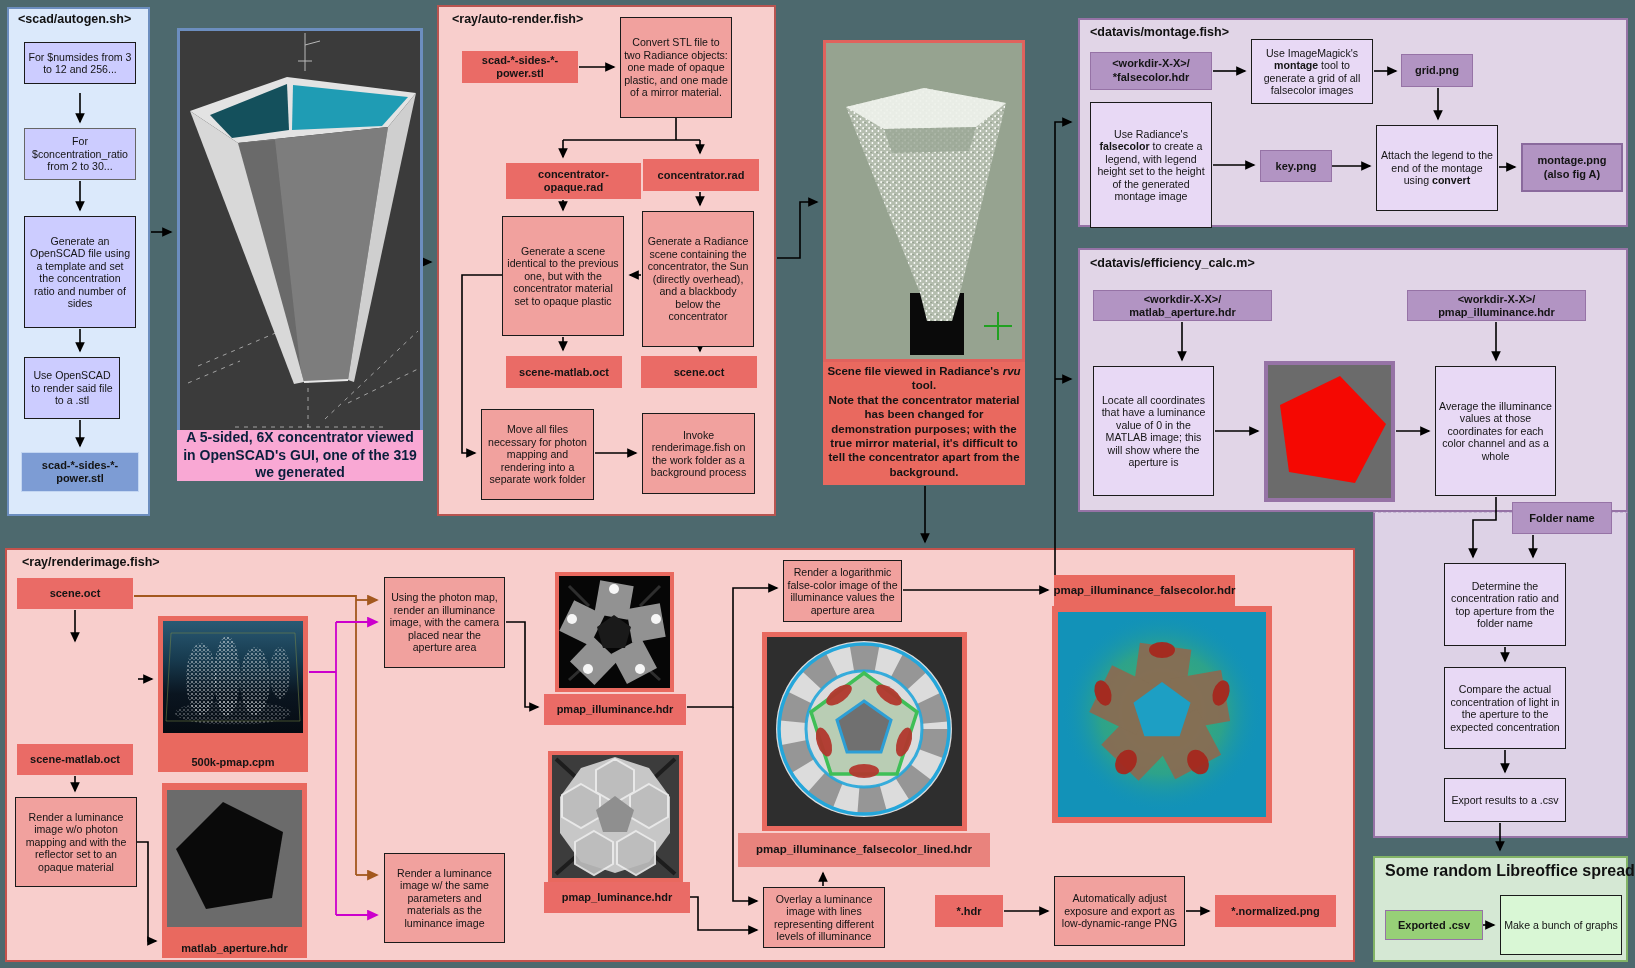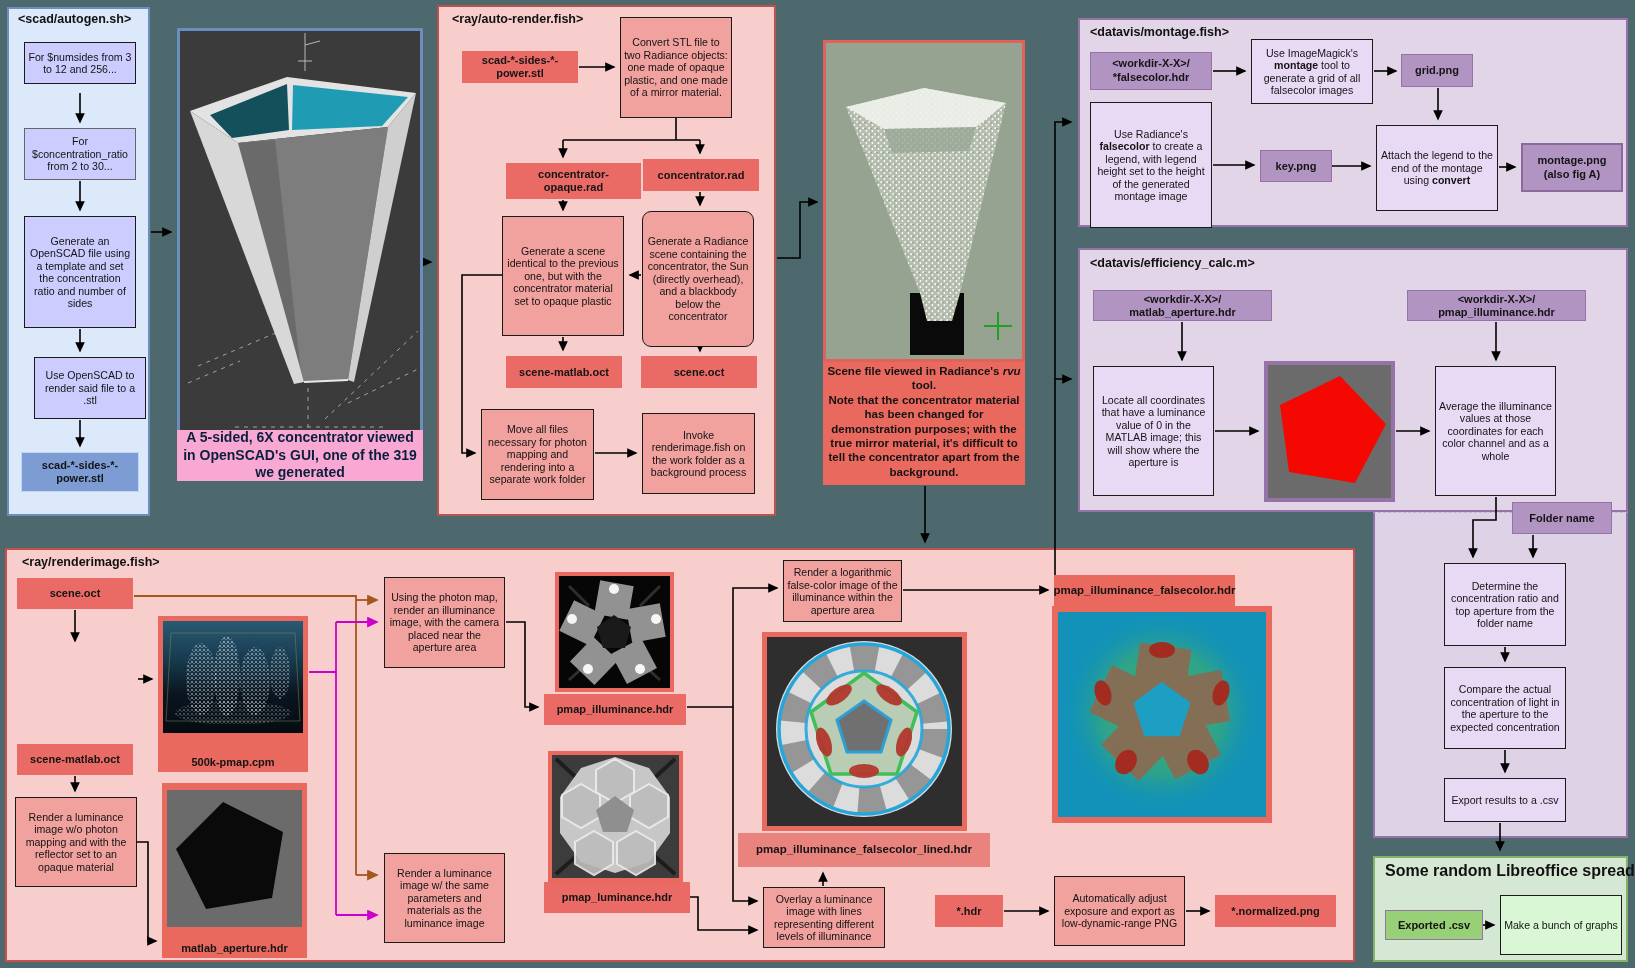--- a/index.html
+++ b/index.html
@@ -111,21 +111,21 @@
     <path d="M336,622 H377" marker-end="url(#mmg)"></path>
     <path d="M336,915 H377" marker-end="url(#mmg)"></path>
   </g>
 </svg>
 
 <div class="panel panel-blue" style="left:7px;top:7px;width:143px;height:509px;"></div>
 <div class="hdr" style="left:18px;top:12px;">&lt;scad/autogen.sh&gt;</div>
 <div class="nb process-blue" style="left:24px;top:42px;width:112px;height:42px;">For $numsides from 3 to 12 and 256...</div>
 <div class="nb process-blue" style="left:24px;top:128px;width:112px;height:52px;border-color:#666;">For $concentration_ratio from 2 to 30...</div>
 <div class="nb process-blue" style="left:24px;top:216px;width:112px;height:112px;">Generate an OpenSCAD file using a template and set the concentration ratio and number of sides</div>
-<div class="nb process-blue" style="left:24px;top:357px;width:112px;height:62px;margin-left:10px;">Use OpenSCAD to render said file to a .stl</div>
+<div class="nb process-blue" style="left:24px;top:357px;width:96px;height:62px;">Use OpenSCAD to render said file to a .stl</div>
 <div class="nb file-blue" style="left:21px;top:452px;width:118px;height:40px;">scad-*-sides-*-power.stl</div>
 
 <div class="imgframe" style="left:177px;top:28px;width:246px;height:453px;border:3px solid #6c8ebf;background:#3b3b3b;">
   <svg width="240" height="399" viewBox="0 0 240 399">
     <rect width="240" height="399" fill="#3b3b3b"></rect>
     <path d="M125,2 V40 M118,30 H132 M125,14 L140,10" stroke="#b9b9b9" stroke-width="1" fill="none"></path>
     <path d="M18,335 L105,298 M8,352 L60,330 M145,388 L238,300 M168,372 L238,338 M128,330 V396 M55,396 H205" stroke="#cfcfcf" stroke-width="1" stroke-dasharray="4 5" fill="none" opacity="0.7"></path>
     <polygon points="10,80 107,46 236,62 208,96 58,112" fill="#e3e3e3"></polygon>
     <polygon points="30,84 107,53 109,99 52,107" fill="#14505c"></polygon>
     <polygon points="113,54 228,66 202,95 112,99" fill="#1f9cb4"></polygon>
@@ -138,21 +138,21 @@
   <div class="cap" style="left:-3px;right:-3px;bottom:-3px;height:51px;background:#f9a8d4;color:#0a1f3c;font-size:14px;line-height:1.25;padding:0 6px;">A 5-sided, 6X concentrator viewed in OpenSCAD's GUI, one of the 319 we generated</div>
 </div>
 
 <div class="panel panel-pink" style="left:437px;top:5px;width:339px;height:511px;border-color:#b85450;"></div>
 <div class="hdr" style="left:452px;top:12px;">&lt;ray/auto-render.fish&gt;</div>
 <div class="nb file-red" style="left:462px;top:51px;width:116px;height:32px;">scad-*-sides-*-power.stl</div>
 <div class="nb process-pink" style="left:620px;top:17px;width:112px;height:101px;">Convert STL file to two Radiance objects: one made of opaque plastic, and one made of a mirror material.</div>
 <div class="nb file-red" style="left:506px;top:163px;width:135px;height:36px;">concentrator-opaque.rad</div>
 <div class="nb file-red" style="left:643px;top:159px;width:116px;height:32px;">concentrator.rad</div>
 <div class="nb process-pink" style="left:502px;top:216px;width:122px;height:120px;">Generate a scene identical to the previous one, but with the concentrator material set to opaque plastic</div>
-<div class="nb process-pink" style="left:642px;top:211px;width:112px;height:136px;border-radius:9px;">Generate a Radiance scene containing the concentrator, the Sun (directly overhead), and a blackbody below the concentrator</div>
+<div class="nb process-pink" style="left:642px;top:211px;width:112px;height:136px;">Generate a Radiance scene containing the concentrator, the Sun (directly overhead), and a blackbody below the concentrator</div>
 <div class="nb file-red" style="left:506px;top:356px;width:116px;height:32px;">scene-matlab.oct</div>
 <div class="nb file-red" style="left:641px;top:356px;width:116px;height:32px;">scene.oct</div>
 <div class="nb process-pink" style="left:481px;top:409px;width:113px;height:91px;">Move all files necessary for photon mapping and rendering into a separate work folder</div>
 <div class="nb process-pink" style="left:642px;top:413px;width:113px;height:81px;">Invoke renderimage.fish on the work folder as a background process</div>
 
 <div class="imgframe" style="left:823px;top:40px;width:202px;height:322px;border:3px solid #e0625d;background:#96a390;">
   <svg width="196" height="316" viewBox="0 0 196 316">
     <defs>
       <pattern id="spk" width="6" height="6" patternUnits="userSpaceOnUse">
         <rect width="6" height="6" fill="#b4bdae"></rect>
@@ -302,21 +302,21 @@
       <polygon points="97,29 116,40 116,62 97,73 78,62 78,40"></polygon>
       <polygon points="84,76 103,87 103,109 84,120 65,109 65,87"></polygon>
       <polygon points="42,76 61,87 61,109 42,120 23,109 23,87"></polygon>
       <polygon points="29,29 48,40 48,62 29,73 10,62 10,40"></polygon>
     </g>
     <polygon points="63,41 82,55 75,77 51,77 44,55" fill="#8f8f8f"></polygon>
   </svg>
 </div>
 <div class="nb file-red" style="left:544px;top:882px;width:146px;height:31px;">pmap_luminance.hdr</div>
 
-<div class="nb process-pink" style="left:783px;top:560px;width:119px;height:62px;">Render a logarithmic false-color image of the illuminance within the aperture area</div>
+<div class="nb process-pink" style="left:783px;top:560px;width:119px;height:62px;">Render a logarithmic false-color image of the illuminance values the aperture area</div>
 
 <div class="imgframe" style="left:762px;top:632px;width:205px;height:199px;border:5px solid #e9695f;background:#2e2e2e;">
   <svg width="195" height="189" viewBox="0 0 195 189">
     <rect width="195" height="189" fill="#2e2e2e"></rect>
     <circle cx="97" cy="92" r="88" fill="#dcdcdc"></circle>
     <circle cx="97" cy="92" r="71" fill="none" stroke="#8a8a8a" stroke-width="26" stroke-dasharray="25 21" opacity="0.85"></circle>
     <circle cx="97" cy="92" r="85" fill="none" stroke="#24a6da" stroke-width="3.5"></circle>
     <circle cx="97" cy="92" r="58" fill="none" stroke="#24a6da" stroke-width="3" opacity="0.9"></circle>
     <polygon points="97,36 150,75 130,137 64,137 44,75" fill="#b9cdb4" stroke="#3fbf57" stroke-width="3.5"></polygon>
     <g fill="#b2382e" opacity="0.95">

